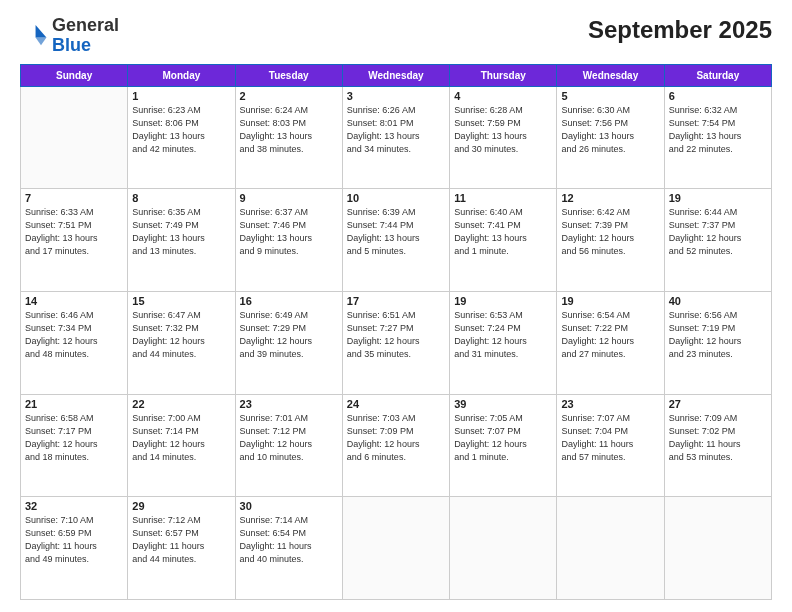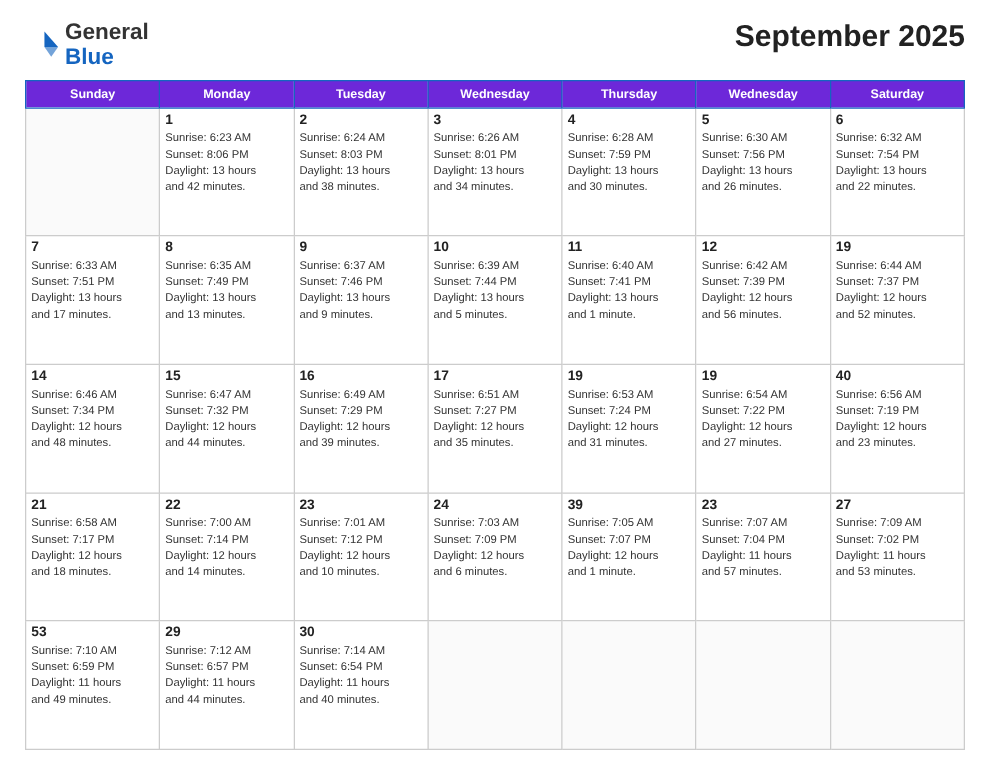--- a/index.html
+++ b/index.html
@@ -237,21 +237,21 @@
             <div class="day-num">23</div>
             <div class="day-info">Sunrise: 7:07 AM<br>Sunset: 7:04 PM<br>Daylight: 11 hours<br>and 57 minutes.</div>
           </td>
           <td>
             <div class="day-num">27</div>
             <div class="day-info">Sunrise: 7:09 AM<br>Sunset: 7:02 PM<br>Daylight: 11 hours<br>and 53 minutes.</div>
           </td>
         </tr>
         <tr>
           <td>
-            <div class="day-num">53</div>
+            <div class="day-num">32</div>
             <div class="day-info">Sunrise: 7:10 AM<br>Sunset: 6:59 PM<br>Daylight: 11 hours<br>and 49 minutes.</div>
           </td>
           <td>
             <div class="day-num">29</div>
             <div class="day-info">Sunrise: 7:12 AM<br>Sunset: 6:57 PM<br>Daylight: 11 hours<br>and 44 minutes.</div>
           </td>
           <td>
             <div class="day-num">30</div>
             <div class="day-info">Sunrise: 7:14 AM<br>Sunset: 6:54 PM<br>Daylight: 11 hours<br>and 40 minutes.</div>
           </td>

